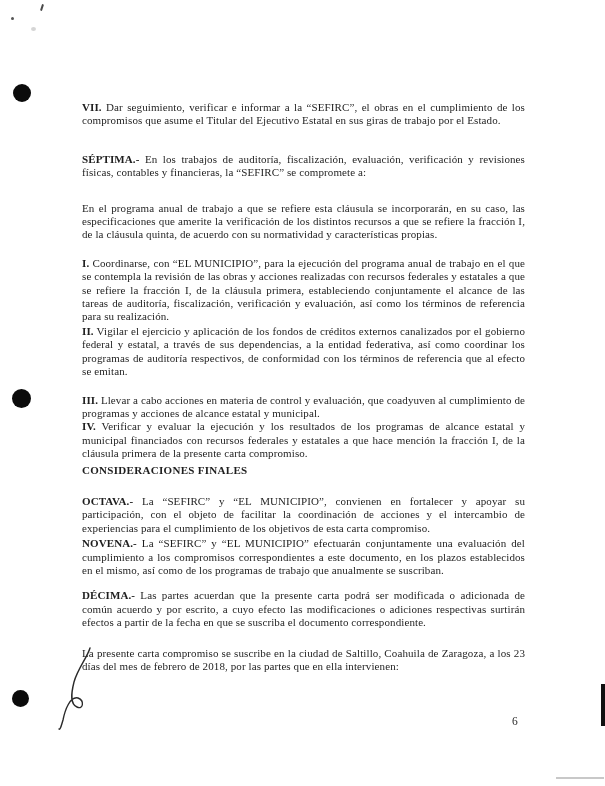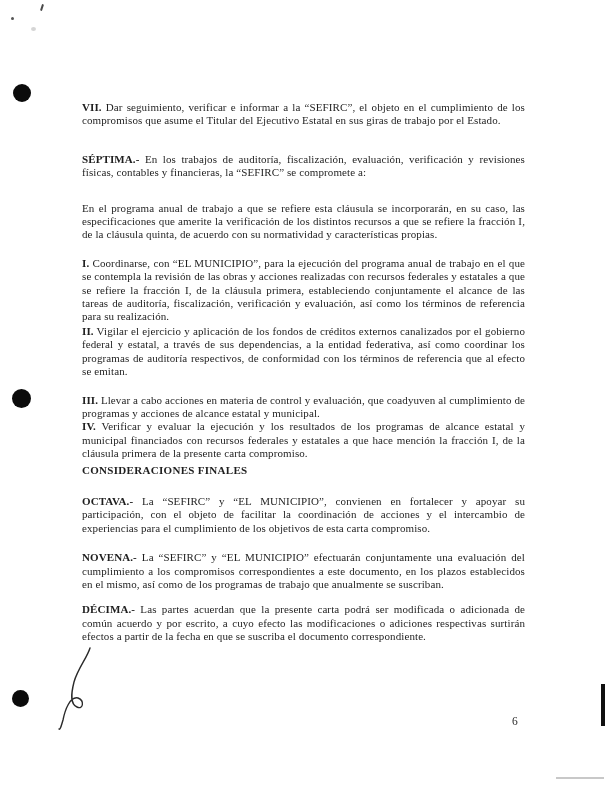--- a/index.html
+++ b/index.html
@@ -74,38 +74,39 @@
 <div class="punch punch-3"></div>
 <div class="edge-bar"></div>
 <div class="edge-line"></div>
 
 <svg class="signature" width="50" height="100" viewBox="0 0 50 100">
   <path d="M40,8 C37,18 28,28 24,42 C21,54 20,64 27,67 C33,70 35,61 28,58 C20,56 15,70 13,80 C11,87 10,90 9,89" fill="none" stroke="#2a2a2a" stroke-width="1.4" stroke-linecap="round"></path>
 </svg>
 
 <div class="content">
 
-  <p class="para" style="margin-top:0"><b>VII.</b><span> Dar seguimiento, verificar e informar a la “SEFIRC”, el objeto en el cumplimiento de los compromisos que asume el Titular del Ejecutivo Estatal en sus giras de trabajo por el Estado.</span></p>
+  <p class="para" style="margin-top:0"><b>VII.</b><span> Dar seguimiento, verificar e informar a la “SEFIRC”, el obras en el cumplimiento de los compromisos que asume el Titular del Ejecutivo Estatal en sus giras de trabajo por el Estado.</span></p>
 
   <p class="para" style="margin-top:25px"><b>SÉPTIMA.-</b><span> En los trabajos de auditoría, fiscalización, evaluación, verificación y revisiones físicas, contables y financieras, la “SEFIRC” se compromete a:</span></p>
 
   <p class="para" style="margin-top:22px"><span>En el programa anual de trabajo a que se refiere esta cláusula se incorporarán, en su caso, las especificaciones que amerite la verificación de los distintos recursos a que se refiere la fracción I, de la cláusula quinta, de acuerdo con su normatividad y características propias.</span></p>
 
   <p class="para" style="margin-top:15px"><b>I.</b><span> Coordinarse, con “EL MUNICIPIO”, para la ejecución del programa anual de trabajo en el que se contempla la revisión de las obras y acciones realizadas con recursos federales y estatales a que se refiere la fracción I, de la cláusula primera, estableciendo conjuntamente el alcance de las tareas de auditoría, fiscalización, verificación y evaluación, así como los términos de referencia para su realización.</span></p>
 
   <p class="para" style="margin-top:1px"><b>II.</b><span> Vigilar el ejercicio y aplicación de los fondos de créditos externos canalizados por el gobierno federal y estatal, a través de sus dependencias, a la entidad federativa, así como coordinar los programas de auditoría respectivos, de conformidad con los términos de referencia que al efecto se emitan.</span></p>
 
   <p class="para" style="margin-top:15px"><b>III.</b><span> Llevar a cabo acciones en materia de control y evaluación, que coadyuven al cumplimiento de programas y acciones de alcance estatal y municipal.</span></p>
 
   <p class="para" style=""><b>IV.</b><span> Verificar y evaluar la ejecución y los resultados de los programas de alcance estatal y municipal financiados con recursos federales y estatales a que hace mención la fracción I, de la cláusula primera de la presente carta compromiso.</span></p>
 
   <p class="heading">CONSIDERACIONES FINALES</p>
 
   <p class="para" style="margin-top:18px"><b>OCTAVA.-</b><span> La “SEFIRC” y “EL MUNICIPIO”, convienen en fortalecer y apoyar su participación, con el objeto de facilitar la coordinación de acciones y el intercambio de experiencias para el cumplimiento de los objetivos de esta carta compromiso.</span></p>
 
-  <p class="para" style="margin-top:16px"><b>NOVENA.-</b><span> La “SEFIRC” y “EL MUNICIPIO” efectuarán conjuntamente una evaluación del cumplimiento a los compromisos correspondientes a este documento, en los plazos establecidos en el mismo, así como de los programas de trabajo que anualmente se suscriban.</span></p>
+  <p class="para" style="margin-top:2px"><b>NOVENA.-</b><span> La “SEFIRC” y “EL MUNICIPIO” efectuarán conjuntamente una evaluación del cumplimiento a los compromisos correspondientes a este documento, en los plazos establecidos en el mismo, así como de los programas de trabajo que anualmente se suscriban.</span></p>
 
   <p class="para" style="margin-top:12px"><b>DÉCIMA.-</b><span> Las partes acuerdan que la presente carta podrá ser modificada o adicionada de común acuerdo y por escrito, a cuyo efecto las modificaciones o adiciones respectivas surtirán efectos a partir de la fecha en que se suscriba el documento correspondiente.</span></p>
 
+  <p class="para" style="margin-top:17px"><span>La presente carta compromiso se suscribe en la ciudad de Saltillo, Coahuila de Zaragoza, a los 23 días del mes de febrero de 2018, por las partes que en ella intervienen:</span></p>
 
 </div>
 
 <div class="page-number">6</div>
 
 </body></html>

